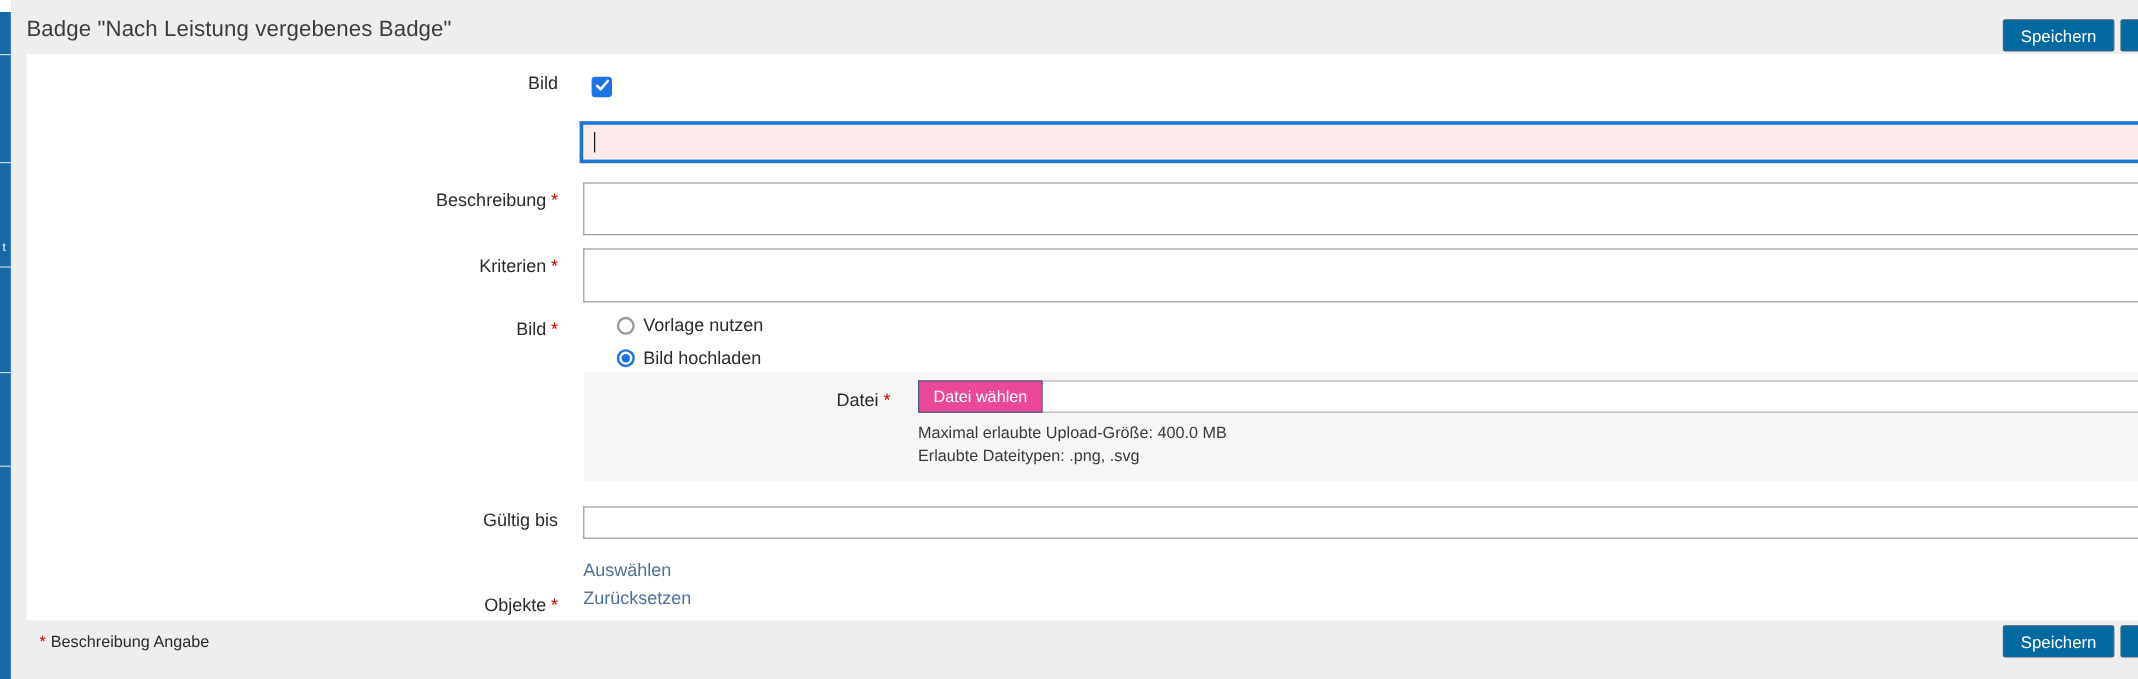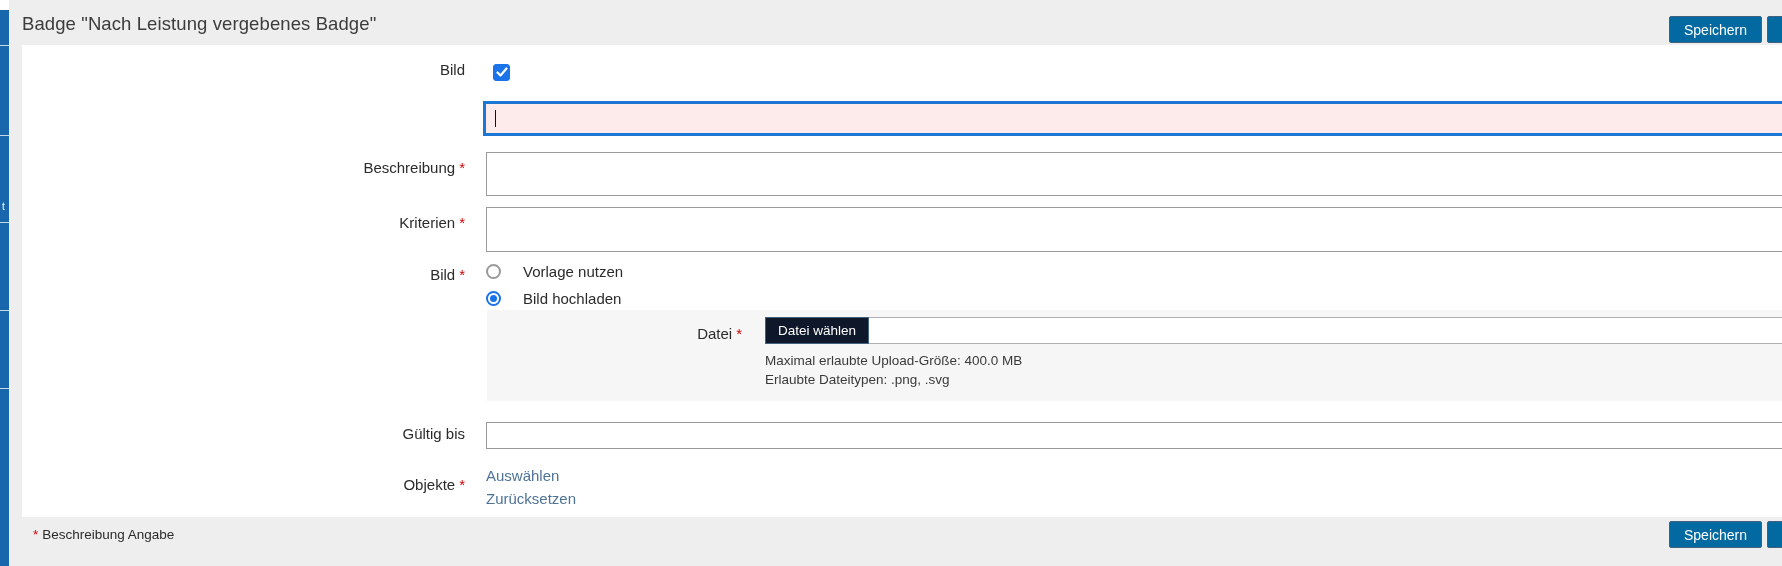--- a/index.html
+++ b/index.html
@@ -68,41 +68,41 @@
   .ta {
     position:absolute; left:464px; right:0; background:#ffffff;
     border:1px solid #9b9b9b; border-right:none;
     font-family:"Liberation Sans", sans-serif; font-size:14px; padding:3px 6px;
     resize:none; outline:none;
   }
   .ta-beschreibung { top:107px; height:44px; }
   .ta-kriterien   { top:162px; height:45px; }
 
   
-  .radio-row { position:absolute; left:464px; display:flex; align-items:center; gap:22px; cursor:pointer;justify-content:space-between; }
+  .radio-row { position:absolute; left:492px; display:flex; align-items:center; gap:7px; cursor:pointer;justify-content:space-between; }
   .radio-outer {
     width:15px; height:15px; border-radius:50%; background:#ffffff;
     border:2px solid #9a9a9a; flex:0 0 auto;
   }
   .radio-outer.selected { border-color:#1a73e8; display:flex; align-items:center; justify-content:center; }
   .radio-outer.selected::after { content:""; width:7px; height:7px; border-radius:50%; background:#1a73e8; }
   .radio-label { font-size:15px; color:#2b2b2b; }
 
   
   .file-panel {
     position:absolute; left:465px; right:0; top:265px; height:91px;
     background:#f6f6f6;
   }
   .file-panel .flabel-sub {
     position:absolute; left:0; top:15px; width:255px; text-align:right;
     font-size:15px; color:#2b2b2b; white-space:nowrap;
   }
   .file-row { position:absolute; left:278px; right:0; top:7px; height:27px; display:flex; }
   .file-btn {
-    background:#0f172a; color:#ffffff; border:1px solid #42617f;
+    background:#ec4899; color:#ffffff; border:1px solid #42617f;
     font-family:"Liberation Sans", sans-serif; font-size:13.5px;
     height:27px; padding:0 12px; cursor:pointer; flex:0 0 auto;
   }
   .file-name-strip { flex:1 1 auto; background:#ffffff; border:1px solid #b0b0b0; border-left:none; border-right:none; }
   .file-help { position:absolute; left:278px; font-size:13.5px; color:#3a3a3a; }
   .file-help.h1 { top:43px; }
   .file-help.h2 { top:62px; }
 
   .gueltig-input {
     position:absolute; left:464px; right:0; top:377px; height:27px;
@@ -191,21 +191,21 @@
     </div>
     <div class="file-help h1">Maximal erlaubte Upload-Größe: 400.0 MB</div>
     <div class="file-help h2">Erlaubte Dateitypen: .png, .svg</div>
   </div>
 
   <div class="flabel" style="top:380px">
     <span>Gültig bis</span>
   </div>
   <input class="gueltig-input" type="text" value="" style="">
 
-  <div class="flabel" style="top:431px">
+  <div class="flabel" style="top:451px">
     <span>Objekte</span><span class="req">*</span>
   </div>
   <a class="obj-link l1">Auswählen</a>
   <a class="obj-link l2">Zurücksetzen</a>
 
 </div>
 
 <div class="footer-note">
   <span class="req">*</span><span>Beschreibung Angabe</span>
 </div>

